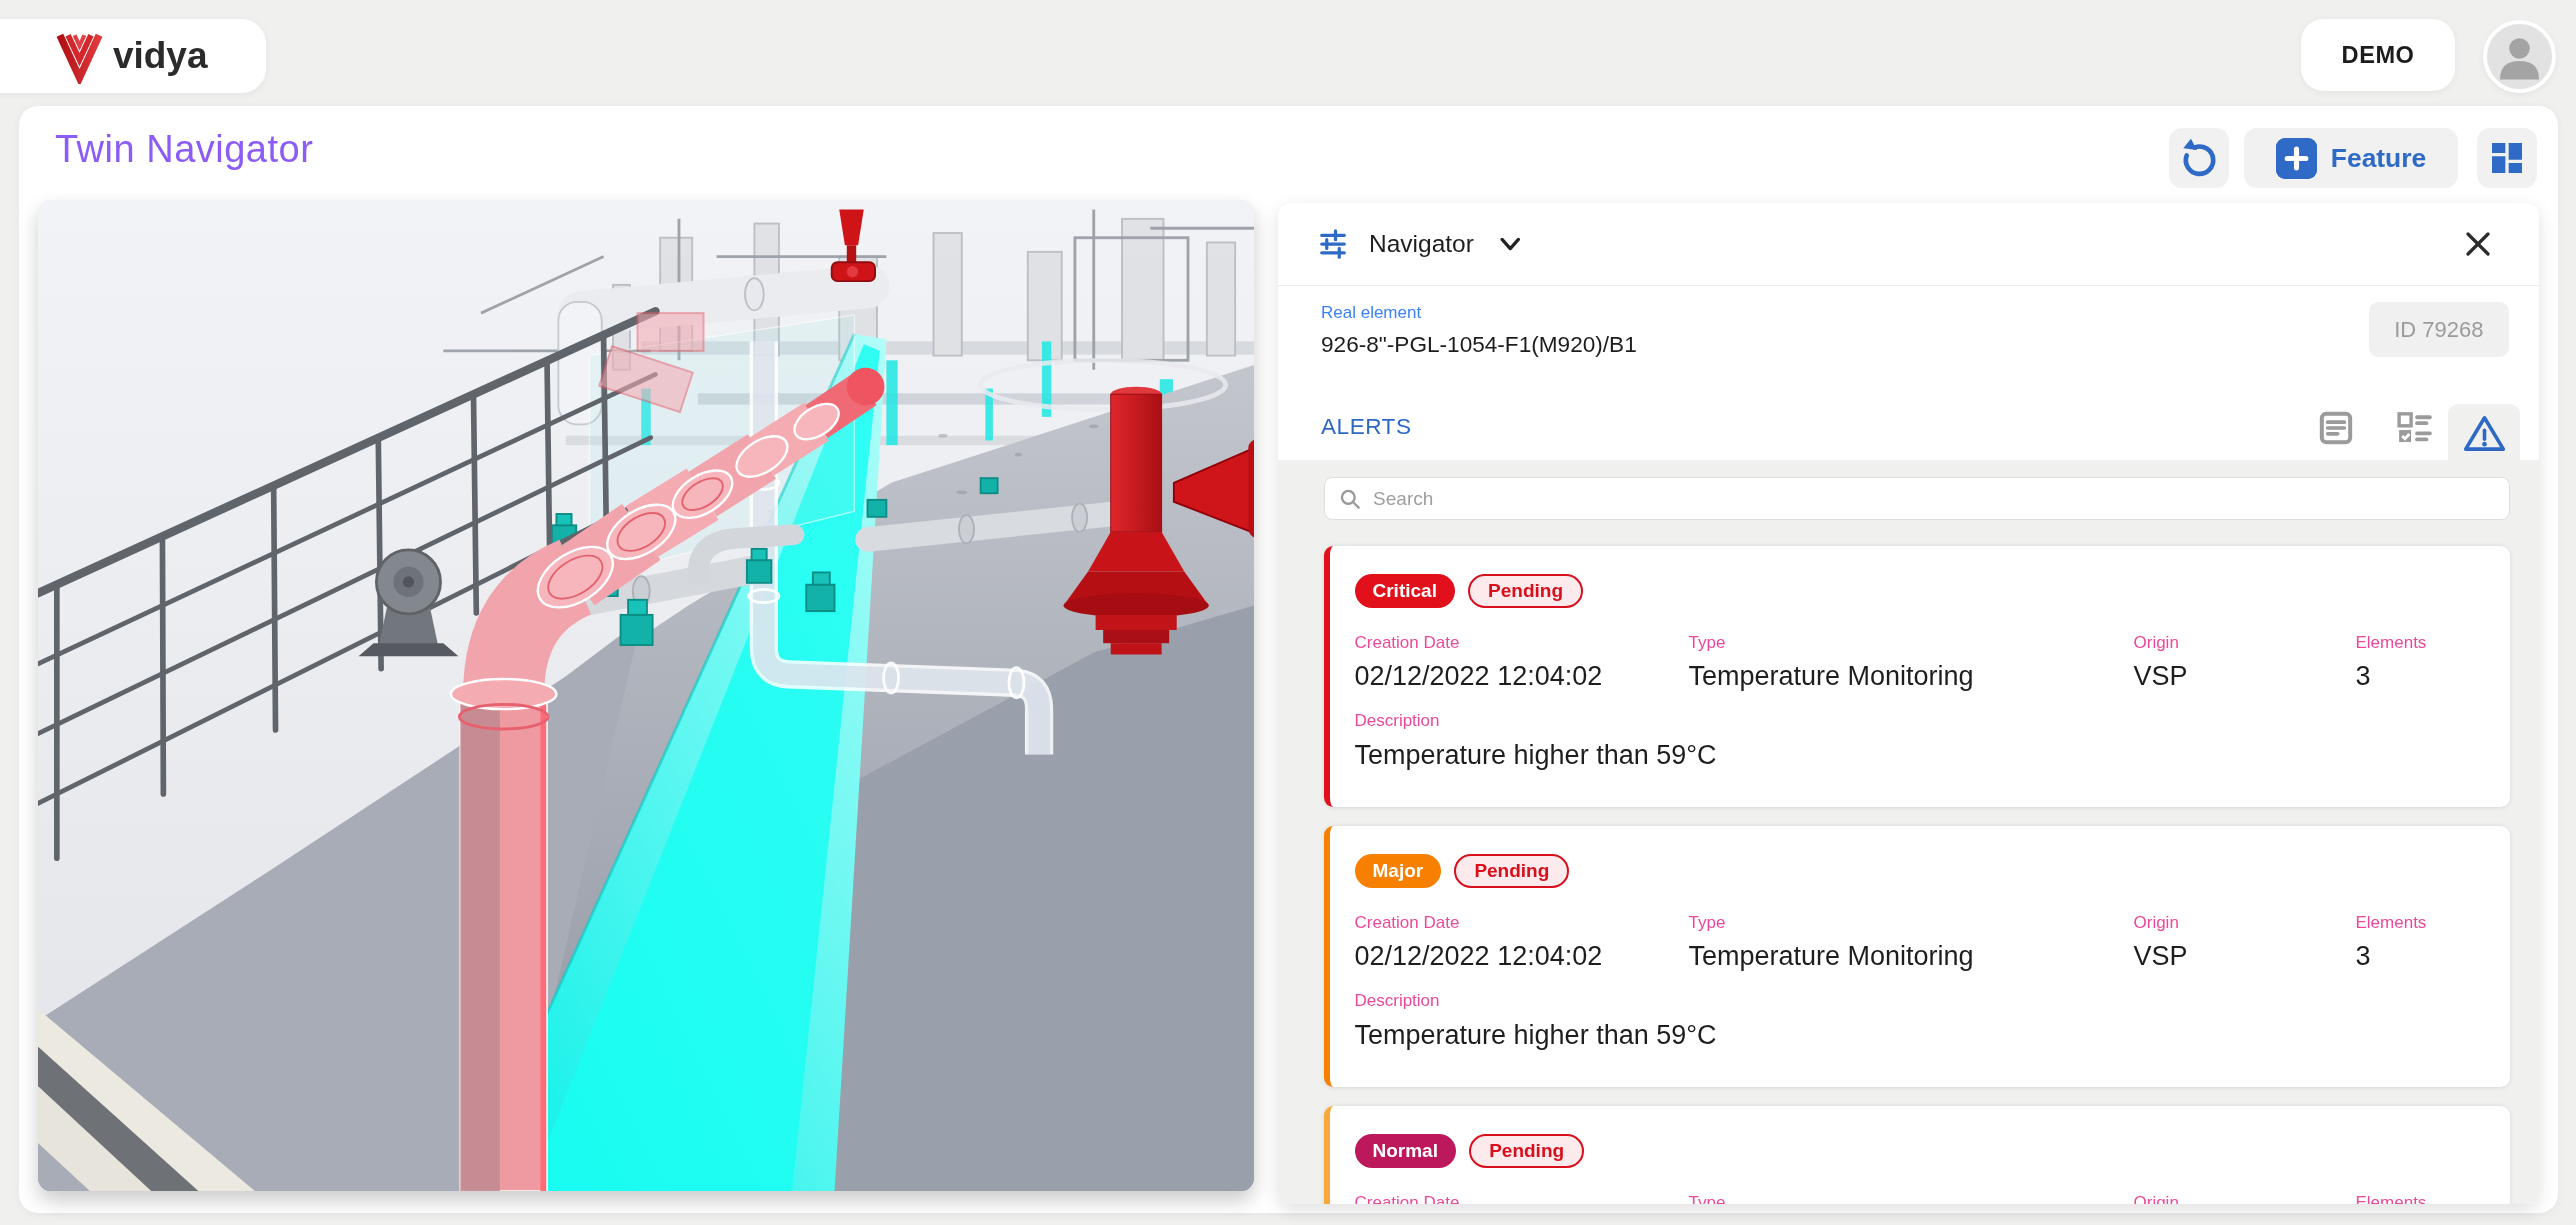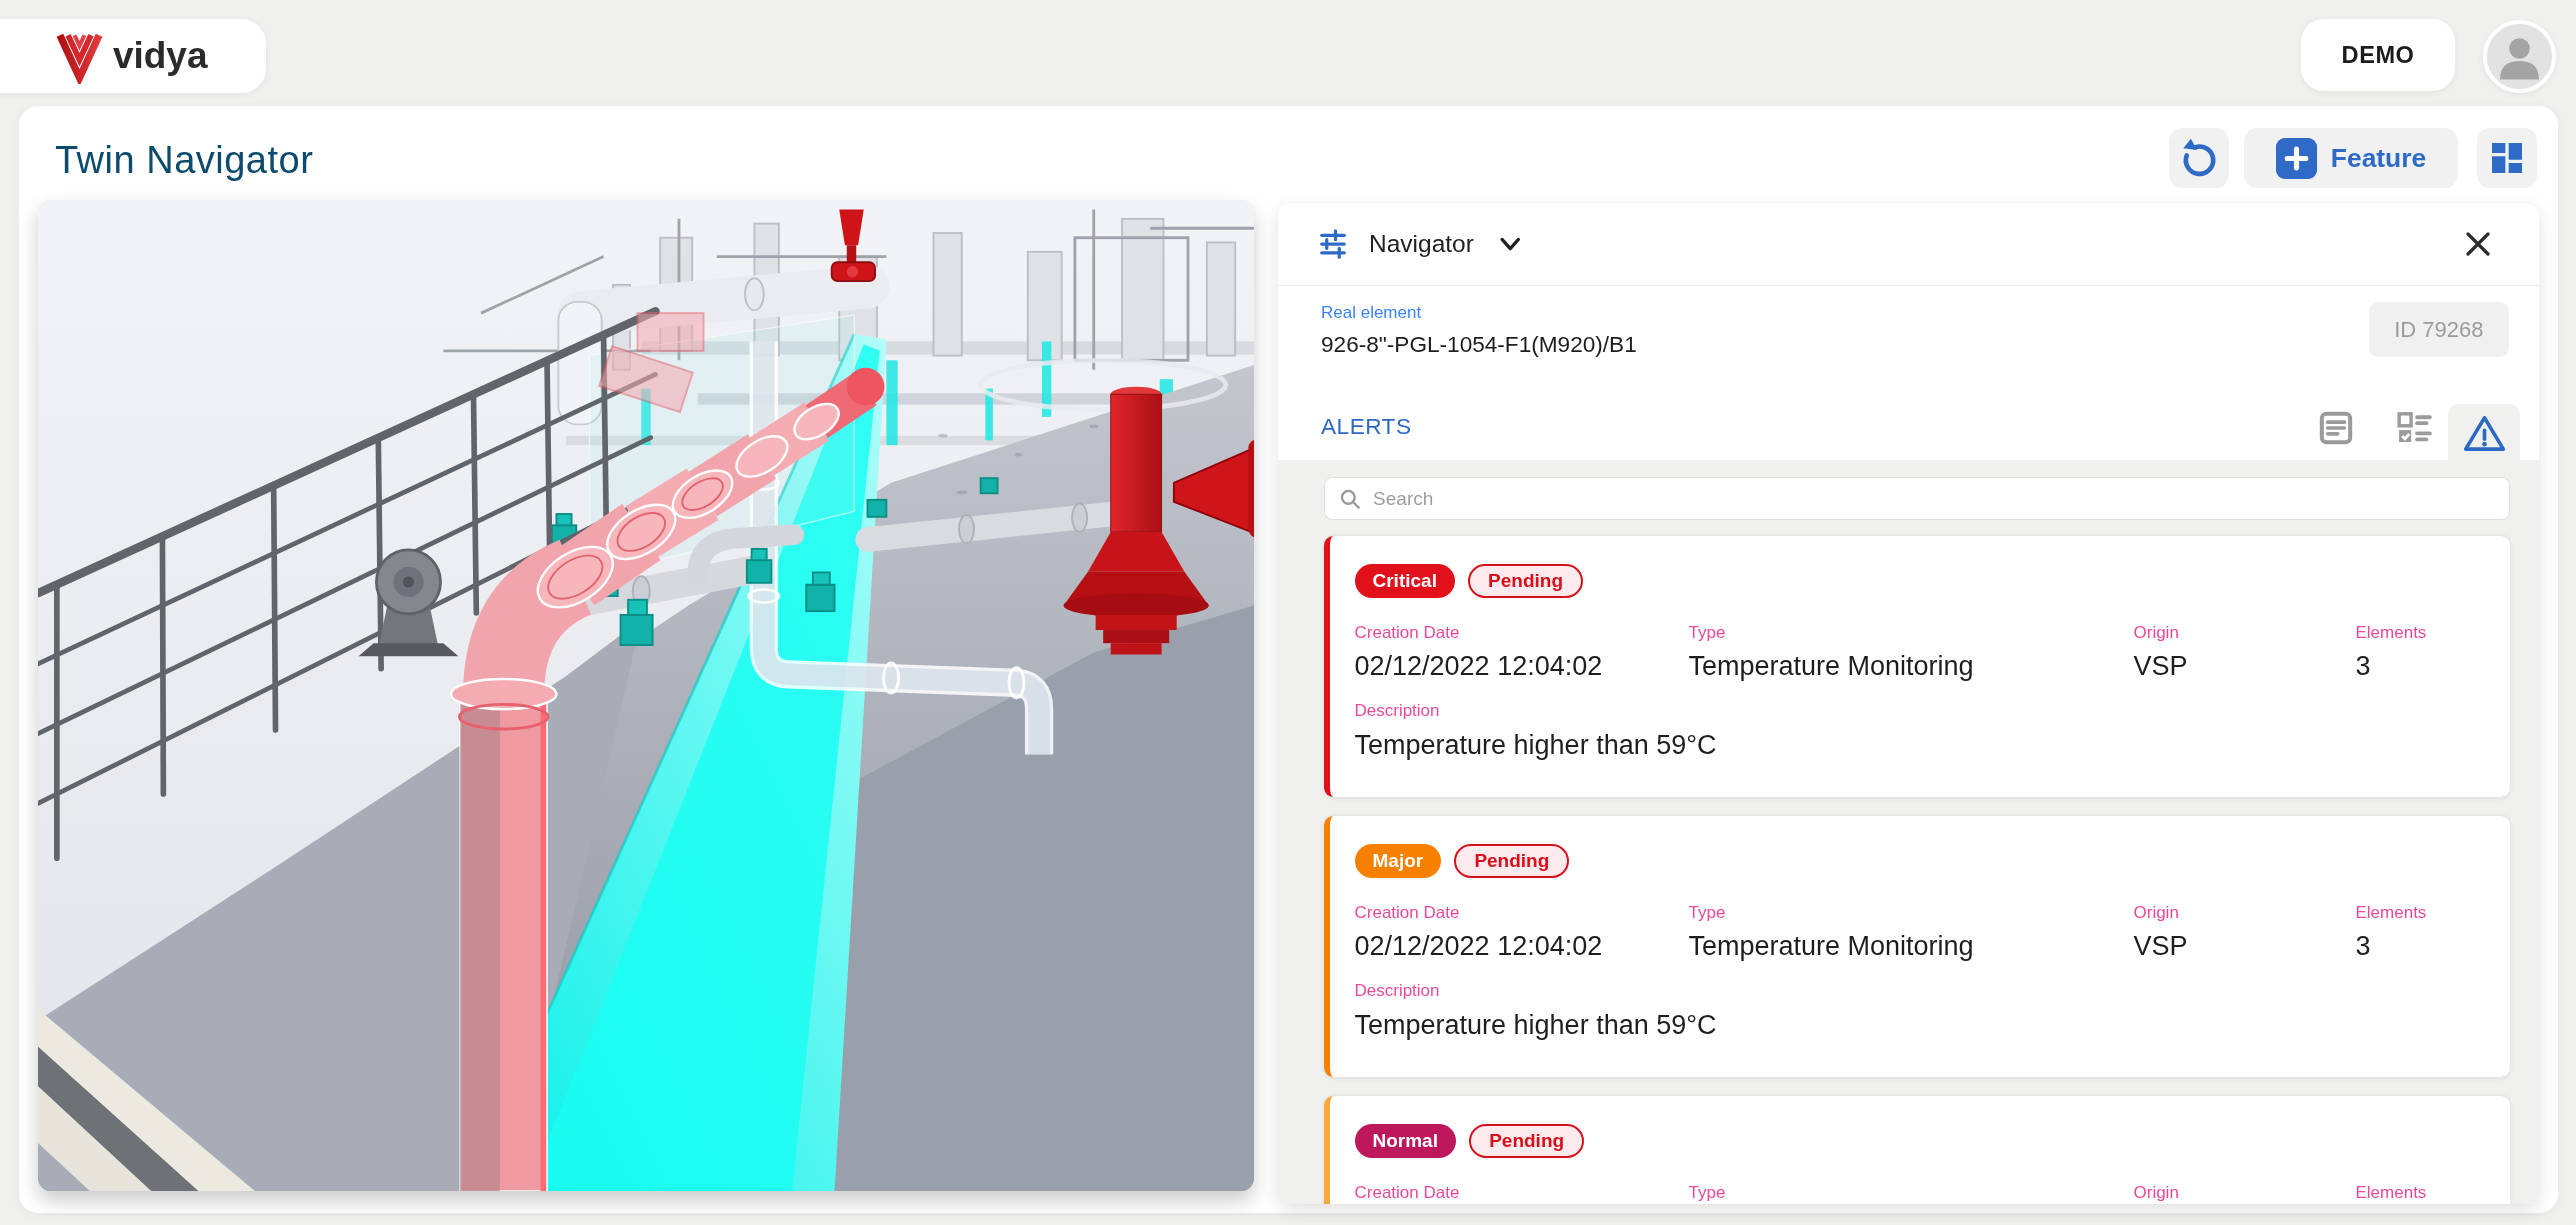--- a/index.html
+++ b/index.html
@@ -16,21 +16,21 @@
     border-radius:22.6px; display:flex; align-items:center; justify-content:center;
     font-size:23.6px; font-weight:800; letter-spacing:0.5px; color:#1c1c1c;
     box-shadow:0 1.9px 7.5px rgba(0,0,0,.05); cursor:pointer; }
   .avatar { left:2483px; top:20px; width:73px; height:73px; border-radius:50%;
     background:#e2e2e2; border:4.7px solid #fff; display:flex; align-items:center;
     justify-content:center; overflow:hidden; box-shadow:0 1.9px 7.5px rgba(0,0,0,.06); cursor:pointer; }
 
   
   .main-card { left:19px; top:106px; width:2539px; height:1107px; background:#fff;
     border-radius:19px; box-shadow:0 1.9px 9.4px rgba(0,0,0,.05); }
-  .page-title { left:55px; top:139px; font-size:38px; color:#0c4a6e; letter-spacing:0.5px; }
+  .page-title { left:55px; top:128px; font-size:38px; color:#8b5cf6; letter-spacing:0.5px; }
 
   .tool-btn { top:128px; height:60px; background:#f1f1f2; border-radius:13.2px; border:none;
     display:flex; align-items:center; justify-content:center; cursor:pointer; }
   .btn-refresh { left:2169px; width:60px; }
   .btn-feature { left:2244px; width:214px; gap:14px; }
   .btn-grid    { left:2477px; width:60px; }
   .feature-label { font-size:26.4px; font-weight:700; color:#2f6ac6; }
   .plus-tile { width:41px; height:41px; border-radius:9.4px; background:#2f6ac6;
     display:flex; align-items:center; justify-content:center; }
 
@@ -66,21 +66,21 @@
     justify-content:center; cursor:pointer; }
 
   .alert-list { position:absolute; left:0; right:0; top:257px; bottom:0; background:#f0f0ef;
     border-radius:0 0 13.2px 13.2px; padding:17px 29px 0 46px; overflow:hidden; }
   .search-box { height:43px; background:#fff; border:1.9px solid #dedede; border-radius:8.5px;
     display:flex; align-items:center; padding:0 13.2px; gap:11.3px; }
   .search-box input { border:none; outline:none; flex:1; font-size:19px; color:#444;
     font-family:inherit; background:transparent; }
   .search-box input::placeholder { color:#9e9e9e; }
 
-  .alert-card { background:#fff; border-radius:9.4px; margin-top:16px; position:relative;
+  .alert-card { background:#fff; border-radius:9.4px; margin-top:26px; position:relative;
     border-left:6.6px solid #888; padding:28px 28px 24.5px 24.5px; height:261px;
     box-shadow:0 0.9px 4.7px rgba(0,0,0,.10); cursor:pointer; }
   .alert-card.clip { height:283px; margin-top:19px; }
   .card-major { margin-top:19px; }
   .sev-critical { border-left-color:#e1101b; }
   .sev-major    { border-left-color:#f88000; }
   .sev-normal   { border-left-color:#f9a93c; }
   .badge-row { display:flex; gap:13.2px; align-items:center; }
   .pill { height:34px; border-radius:17px; padding:0 18px; display:flex; align-items:center;
     font-size:19px; font-weight:700; color:#fff; }

